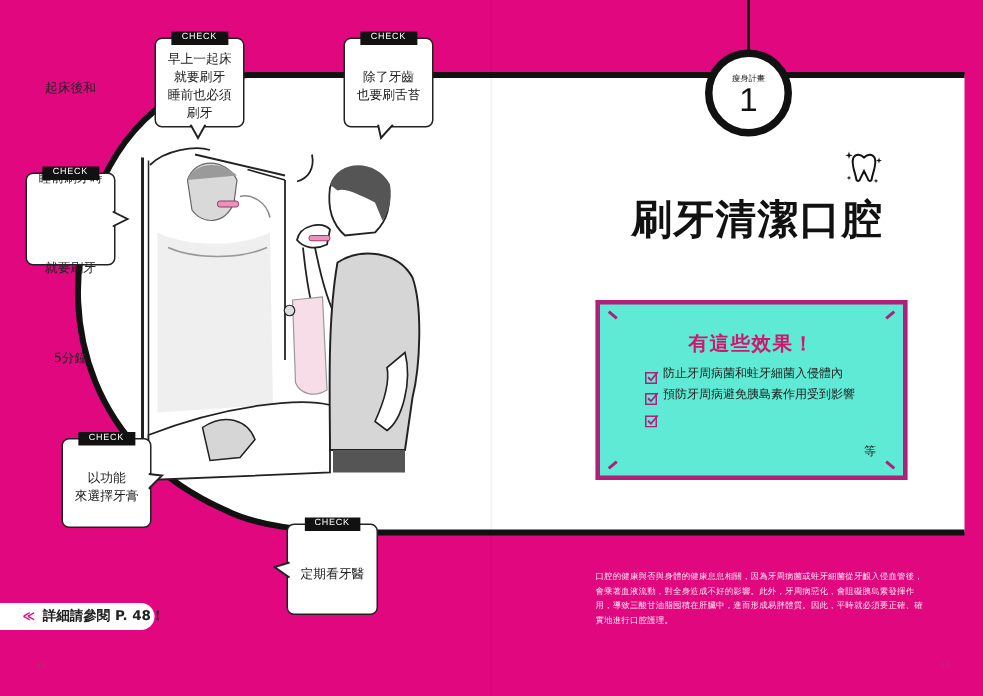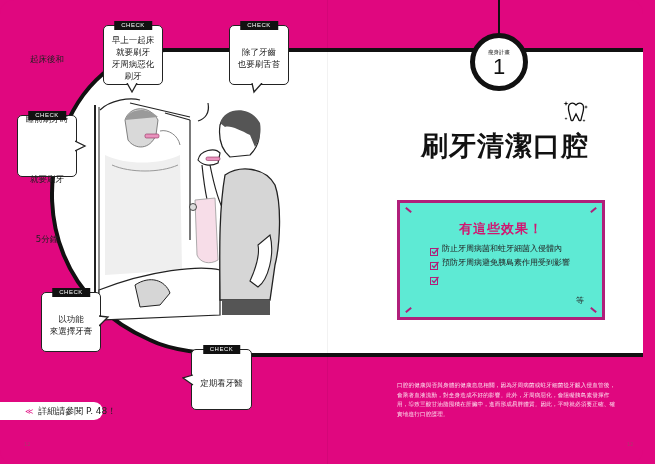--- a/index.html
+++ b/index.html
@@ -63,21 +63,21 @@
   .effects-etc { position: absolute; right: 18px; top: 92px; font-size: 8px; color: #222; }
 
   .body-paragraph {
     position: absolute; left: 397px; top: 381px; width: 222px;
     font-size: 5.6px; line-height: 9.6px; color: #fde4f0; letter-spacing: 0.15px;
   }
 
   .ref-pill {
     position: absolute; left: 0; top: 402px; width: 103px; height: 18px;
     background: #fff; border-radius: 0 9px 9px 0;
-    font-size: 9px; font-weight: normal; color: #222; line-height: 18px; padding-left: 25px;
+    font-size: 9px; font-weight: bold; color: #222; line-height: 18px; padding-left: 15px;
     white-space: nowrap;
   }
   .ref-pill .chev { color: #e0077f; margin-right: 2px; font-size: 8px; }
 
   .page-num { position: absolute; font-size: 5px; color: #b0336e; }
 </style>
 </head>
 <body>
 
 <div class="spread">
@@ -123,21 +123,21 @@
 
     <path d="M135 80 C 150 70, 175 72, 185 90 C 192 110, 190 150, 185 170 L 180 205 L 130 205 C 130 170, 128 120, 135 80 Z" fill="#d6d6d6" stroke="#222" stroke-width="1.3"></path>
     <path d="M180 140 C 185 160, 178 185, 168 192 L 160 186 C 165 175, 170 160, 168 150 Z" fill="#fff" stroke="#222" stroke-width="1.1"></path>
     <rect x="132" y="205" width="48" height="15" fill="#555"></rect>
   </svg>
 
   <div class="bubble" style="left:103px; top:25px; width:60px; height:60px;">
     <span class="tag">CHECK</span>
     <span class="line">早上一起床</span>
     <span class="line">就要刷牙</span>
-    <span class="line">牙周病惡化</span>
+    <span class="line">睡前也必須</span>
     <span class="line">刷牙</span>
   </div>
   <svg style="position:absolute; left:126px; top:83px;" width="14" height="11">
       <path d="M1 0 L6 9 L11 0" fill="#fff" stroke="#222" stroke-width="1.3"></path>
     </svg>
 
   <div class="bubble" style="left:229px; top:25px; width:60px; height:60px;">
     <span class="tag">CHECK</span>
     <span class="line">除了牙齒</span>
     <span class="line">也要刷舌苔</span>

